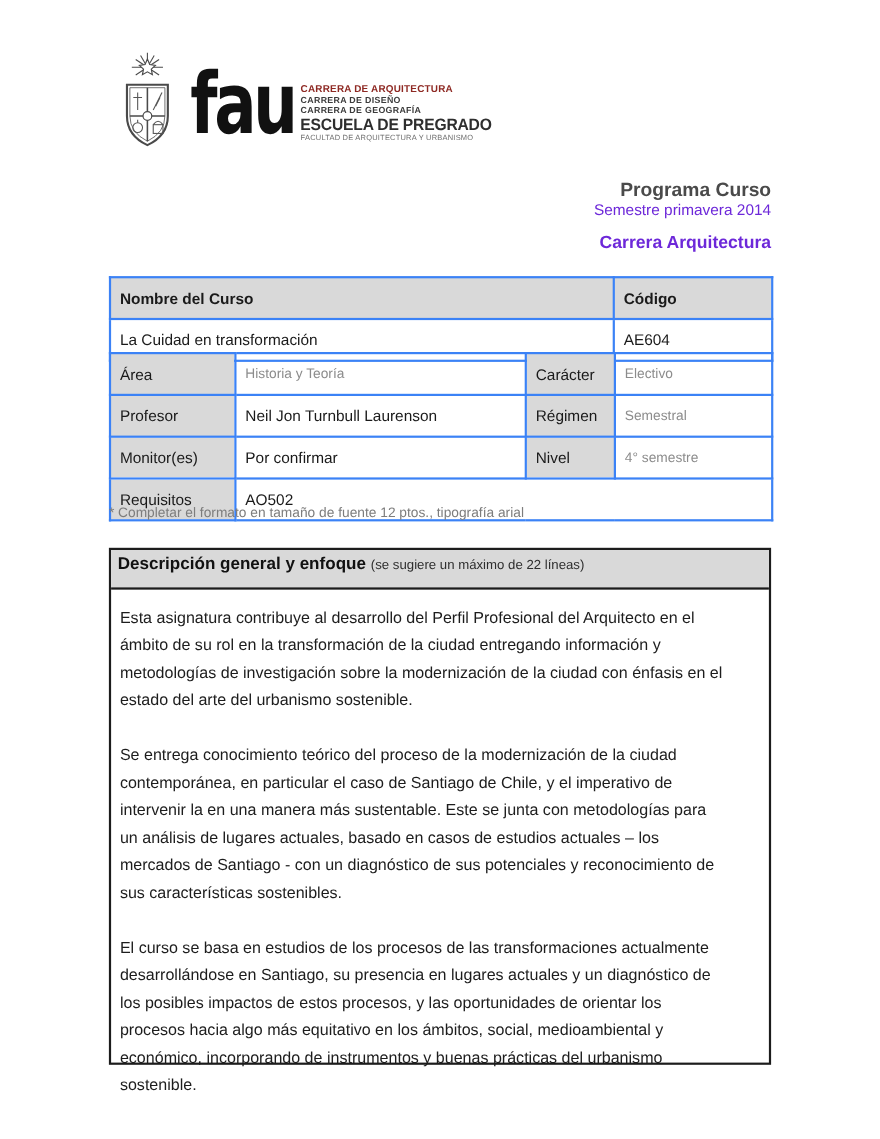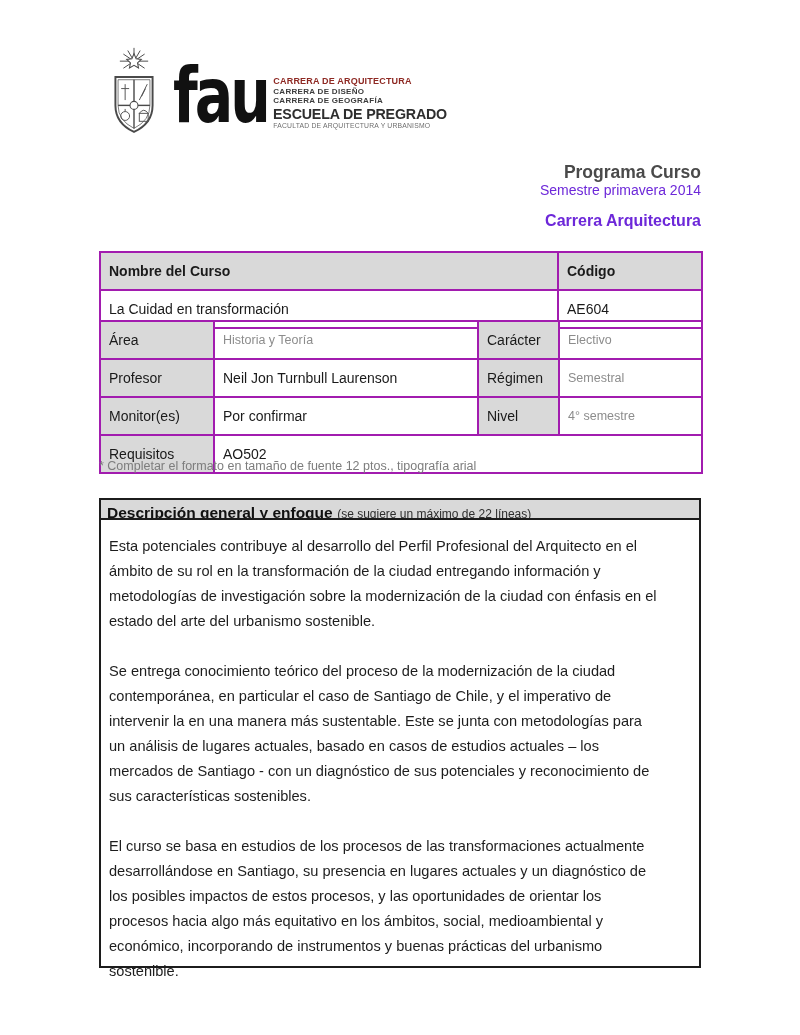--- a/index.html
+++ b/index.html
@@ -29,21 +29,21 @@
 
   
   .titles { position: absolute; right: 99px; top: 162px; text-align: right; color: #4a4a4a; }
   .title-main { font-size: 17.5px; font-weight: bold; line-height: 20px; }
   .title-sub  { font-size: 14px; line-height: 17px; color: #6d28d9; }
   .title-career { font-size: 16px; font-weight: bold; line-height: 19px; margin-top: 12px; color: #6d28d9; }
 
   
   table { border-collapse: collapse; table-layout: fixed; width: 602px; }
   td {
-    border: 2px solid #a21caf;
+    border: 2px solid #3b82f6;
     padding: 2px 8px;
     height: 38px;
     font-size: 14px;
     vertical-align: middle;
     overflow: hidden; white-space: nowrap;
   }
   .cell-head { background: #d9d9d9; font-weight: bold; }
   .cell-label { background: #d9d9d9; }
   .cell-muted { color: #8c8c8c; font-size: 12.5px; }
 
@@ -55,21 +55,21 @@
 
   
   .descbox {
     position: absolute; left: 99px; top: 498px;
     width: 602px; height: 470px;
     border: 2px solid #1c1c1c;
   }
   .desc-head {
     background: #d9d9d9;
     border-bottom: 2px solid #1c1c1c;
-    height: 20px; line-height: 25px;
+    height: 36px; line-height: 25px;
     padding: 0 6px;
     white-space: nowrap; overflow: hidden;
   }
   .desc-title { font-size: 15.5px; font-weight: bold; color: #111; }
   .desc-hint  { font-size: 12px; color: #2e2e2e; }
   .desc-body  { padding: 14px 8px 0 8px; }
   .desc-body p {
     white-space: pre-line;
     font-size: 14.6px; line-height: 25px;
     color: #1d1d1d;
@@ -176,21 +176,21 @@
   </table>
 
 <div class="note">* Completar el formato en tamaño de fuente 12 ptos., tipografía arial</div>
 
 <div class="descbox">
   <div class="desc-head">
     <span class="desc-title">Descripción general y enfoque</span>
     <span class="desc-hint">(se sugiere un máximo de 22 líneas)</span>
   </div>
   <div class="desc-body">
-    <p>Esta potenciales contribuye al desarrollo del Perfil Profesional del Arquitecto en el
+    <p>Esta asignatura contribuye al desarrollo del Perfil Profesional del Arquitecto en el
 ámbito de su rol en la transformación de la ciudad entregando información y
 metodologías de investigación sobre la modernización de la ciudad con énfasis en el
 estado del arte del urbanismo sostenible.</p>
     <p>Se entrega conocimiento teórico del proceso de la modernización de la ciudad
 contemporánea, en particular el caso de Santiago de Chile, y el imperativo de
 intervenir la en una manera más sustentable. Este se junta con metodologías para
 un análisis de lugares actuales, basado en casos de estudios actuales – los
 mercados de Santiago - con un diagnóstico de sus potenciales y reconocimiento de
 sus características sostenibles.</p>
     <p>El curso se basa en estudios de los procesos de las transformaciones actualmente

